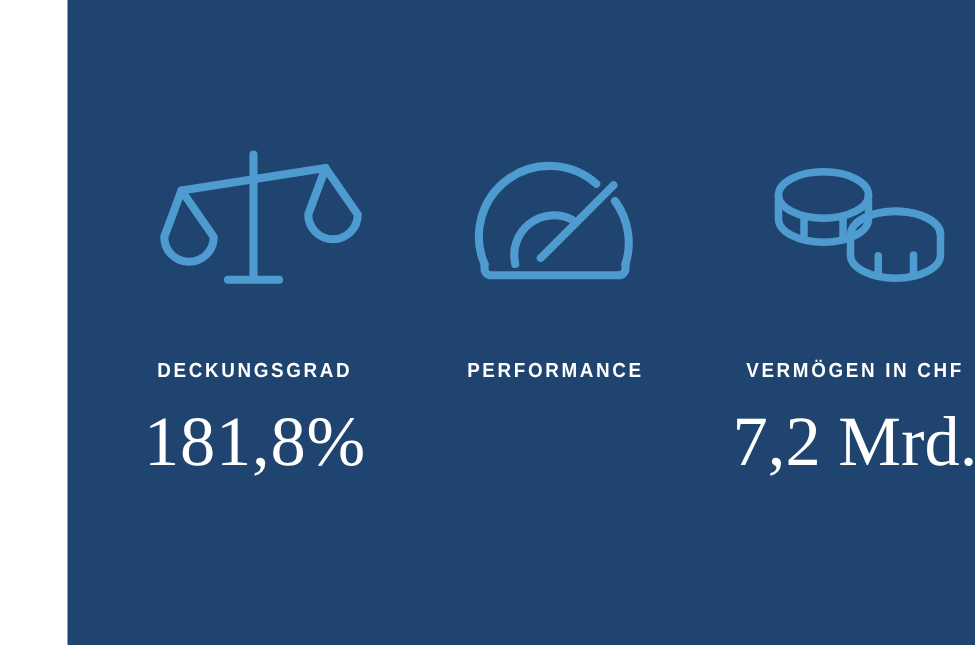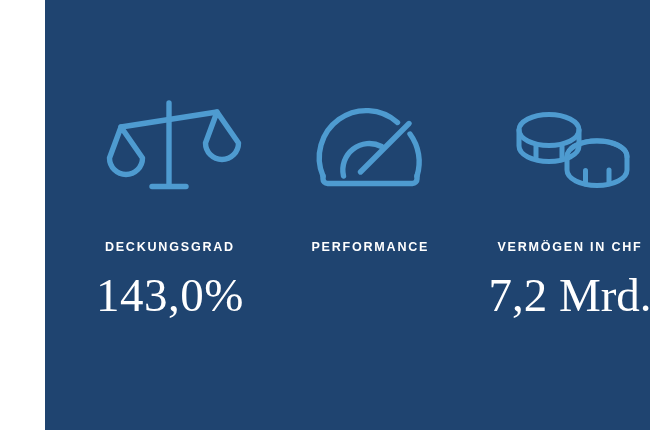--- a/index.html
+++ b/index.html
@@ -94,21 +94,21 @@
           <line x1="44" y1="88.5" x2="78" y2="88.5"></line>
 
           <line x1="13" y1="29" x2="109" y2="14"></line>
 
           <path d="M13 29 L1.5 60 A 16.5 16.5 0 0 0 34.5 60 Z"></path>
 
           <path d="M109 14 L97.5 45 A 16.5 16.5 0 0 0 130.5 45 Z"></path>
         </svg>
       </div>
       <div class="kpi-label">DECKUNGSGRAD</div>
-      <div class="kpi-value">143,0%</div>
+      <div class="kpi-value">181,8%</div>
     </div>
 
     <div class="kpi kpi--performance">
       <div class="kpi-icon">
         <svg width="114" height="96" viewBox="0 0 114 96" fill="none" stroke="#4e9bd0" stroke-width="5.4" stroke-linecap="round" stroke-linejoin="round">
 
           <path d="M10 78 A 47 47 0 0 1 84.5 24.5"></path>
           <path d="M97 36 A 47 47 0 0 1 104 78"></path>
           <path d="M10 78 L10 81 A 4.5 4.5 0 0 0 14.5 85.5 L99.5 85.5 A 4.5 4.5 0 0 0 104 81 L104 78"></path>
 

